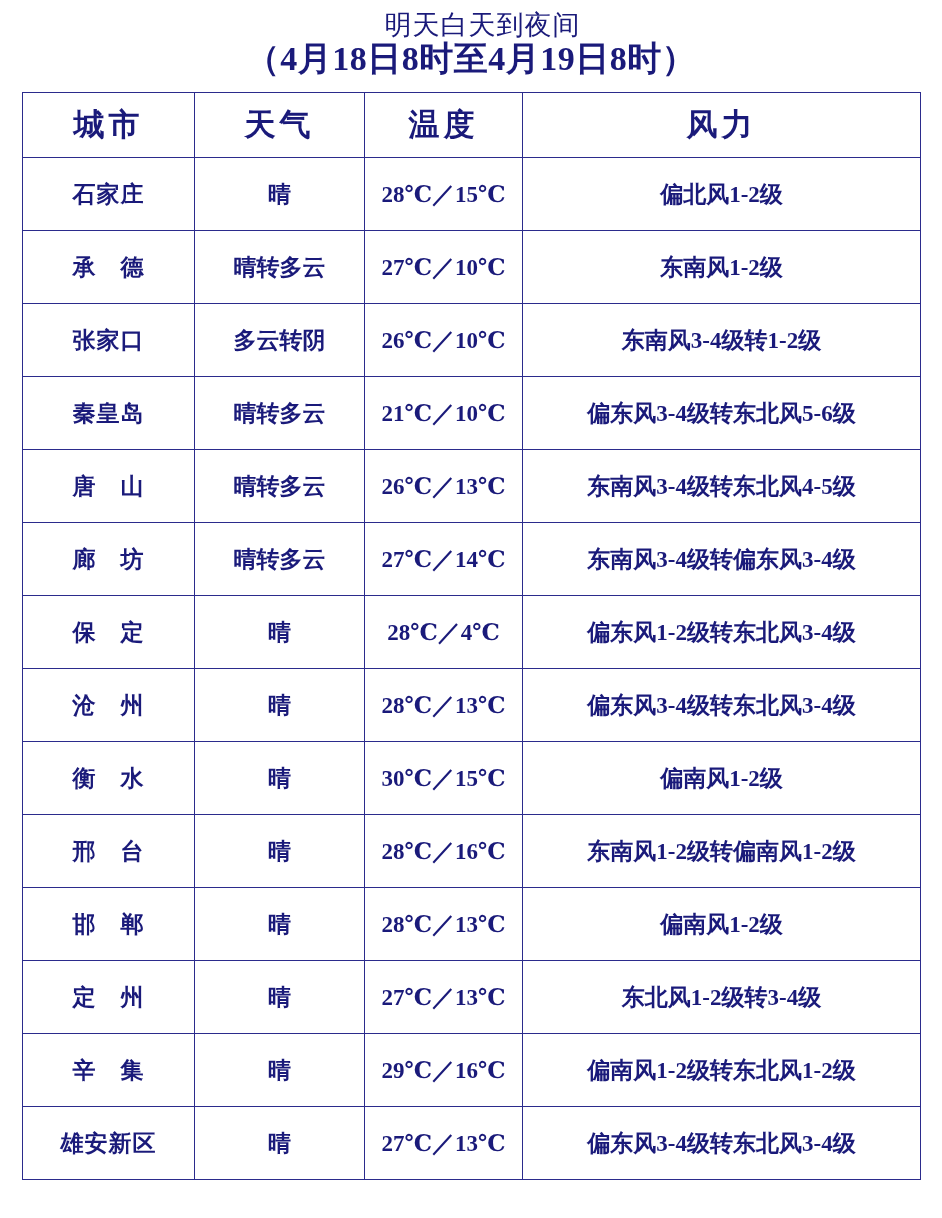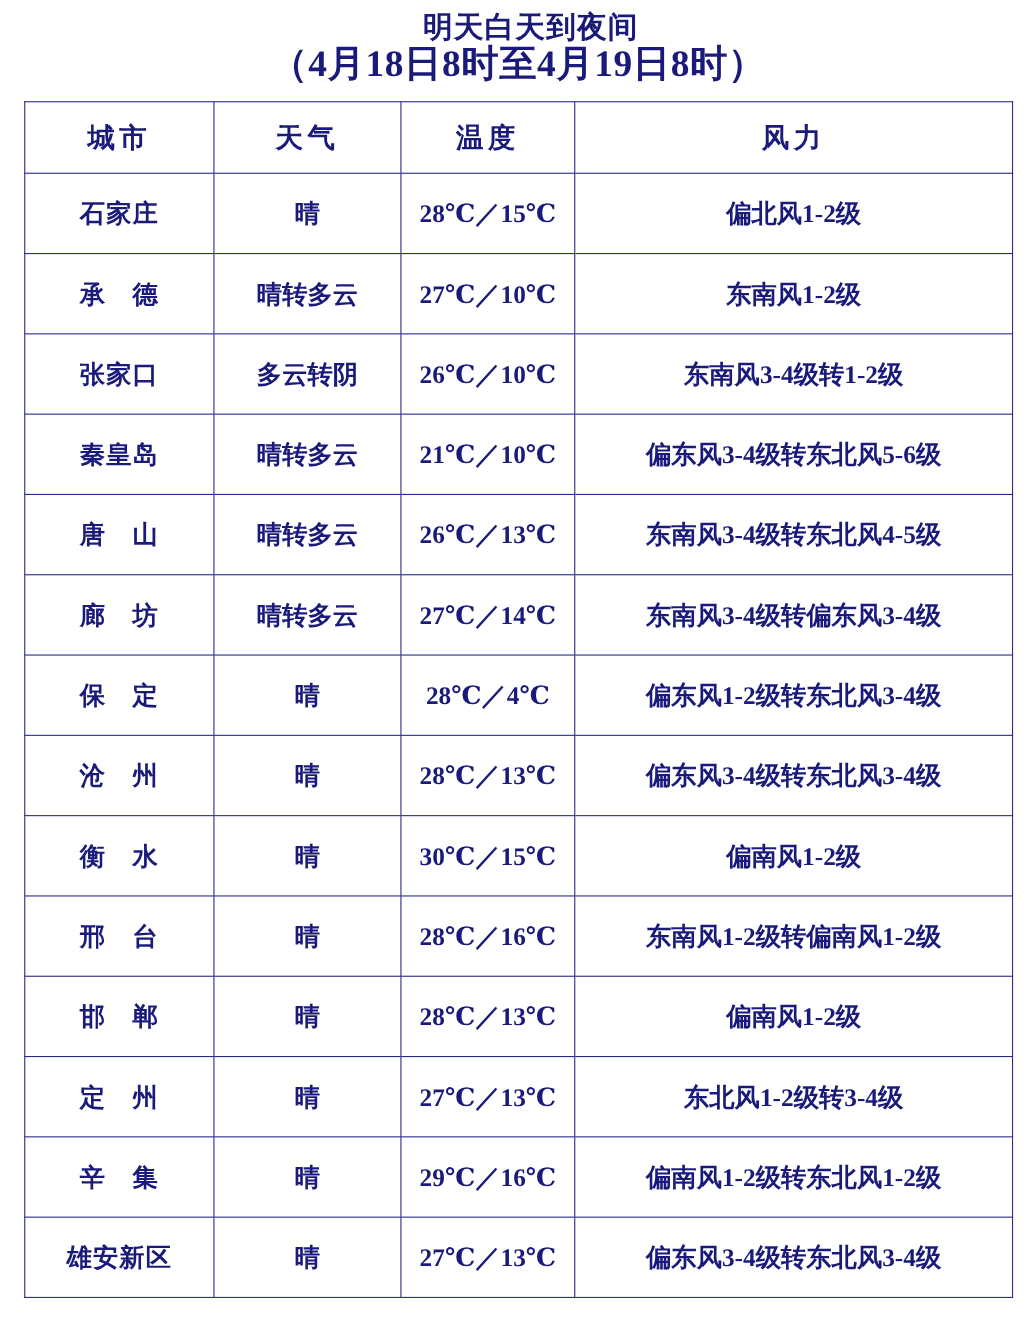--- a/index.html
+++ b/index.html
@@ -19,21 +19,21 @@
     box-sizing: border-box;
     padding: 0;
     position: relative;
   }
   .title-block {
     text-align: center;
     padding-top: 8px;
   }
   .title-line1 {
     font-size: 27px;
-    font-weight: 700;
+    font-weight: 400;
     color: #1a1a7a;
     line-height: 34px;
     letter-spacing: 1px;
     padding-left: 23px;
   }
   .title-line2 {
     font-size: 34px;
     font-weight: 700;
     color: #1a1a7a;
     line-height: 34px;
@@ -52,21 +52,21 @@
     text-align: center;
     vertical-align: middle;
     padding: 0;
     height: 72px;
     font-size: 23px;
     color: #1a1a7a;
     font-weight: 700;
   }
   table.weather thead th {
     height: 64px;
-    font-size: 25px;
+    font-size: 31px;
     letter-spacing: 4px;
   }
   col.c-city { width: 172px; }
   col.c-weather { width: 170px; }
   col.c-temp { width: 158px; }
   col.c-wind { width: 398px; }
 
   td.city {
     font-size: 24px;
     letter-spacing: 1px;

